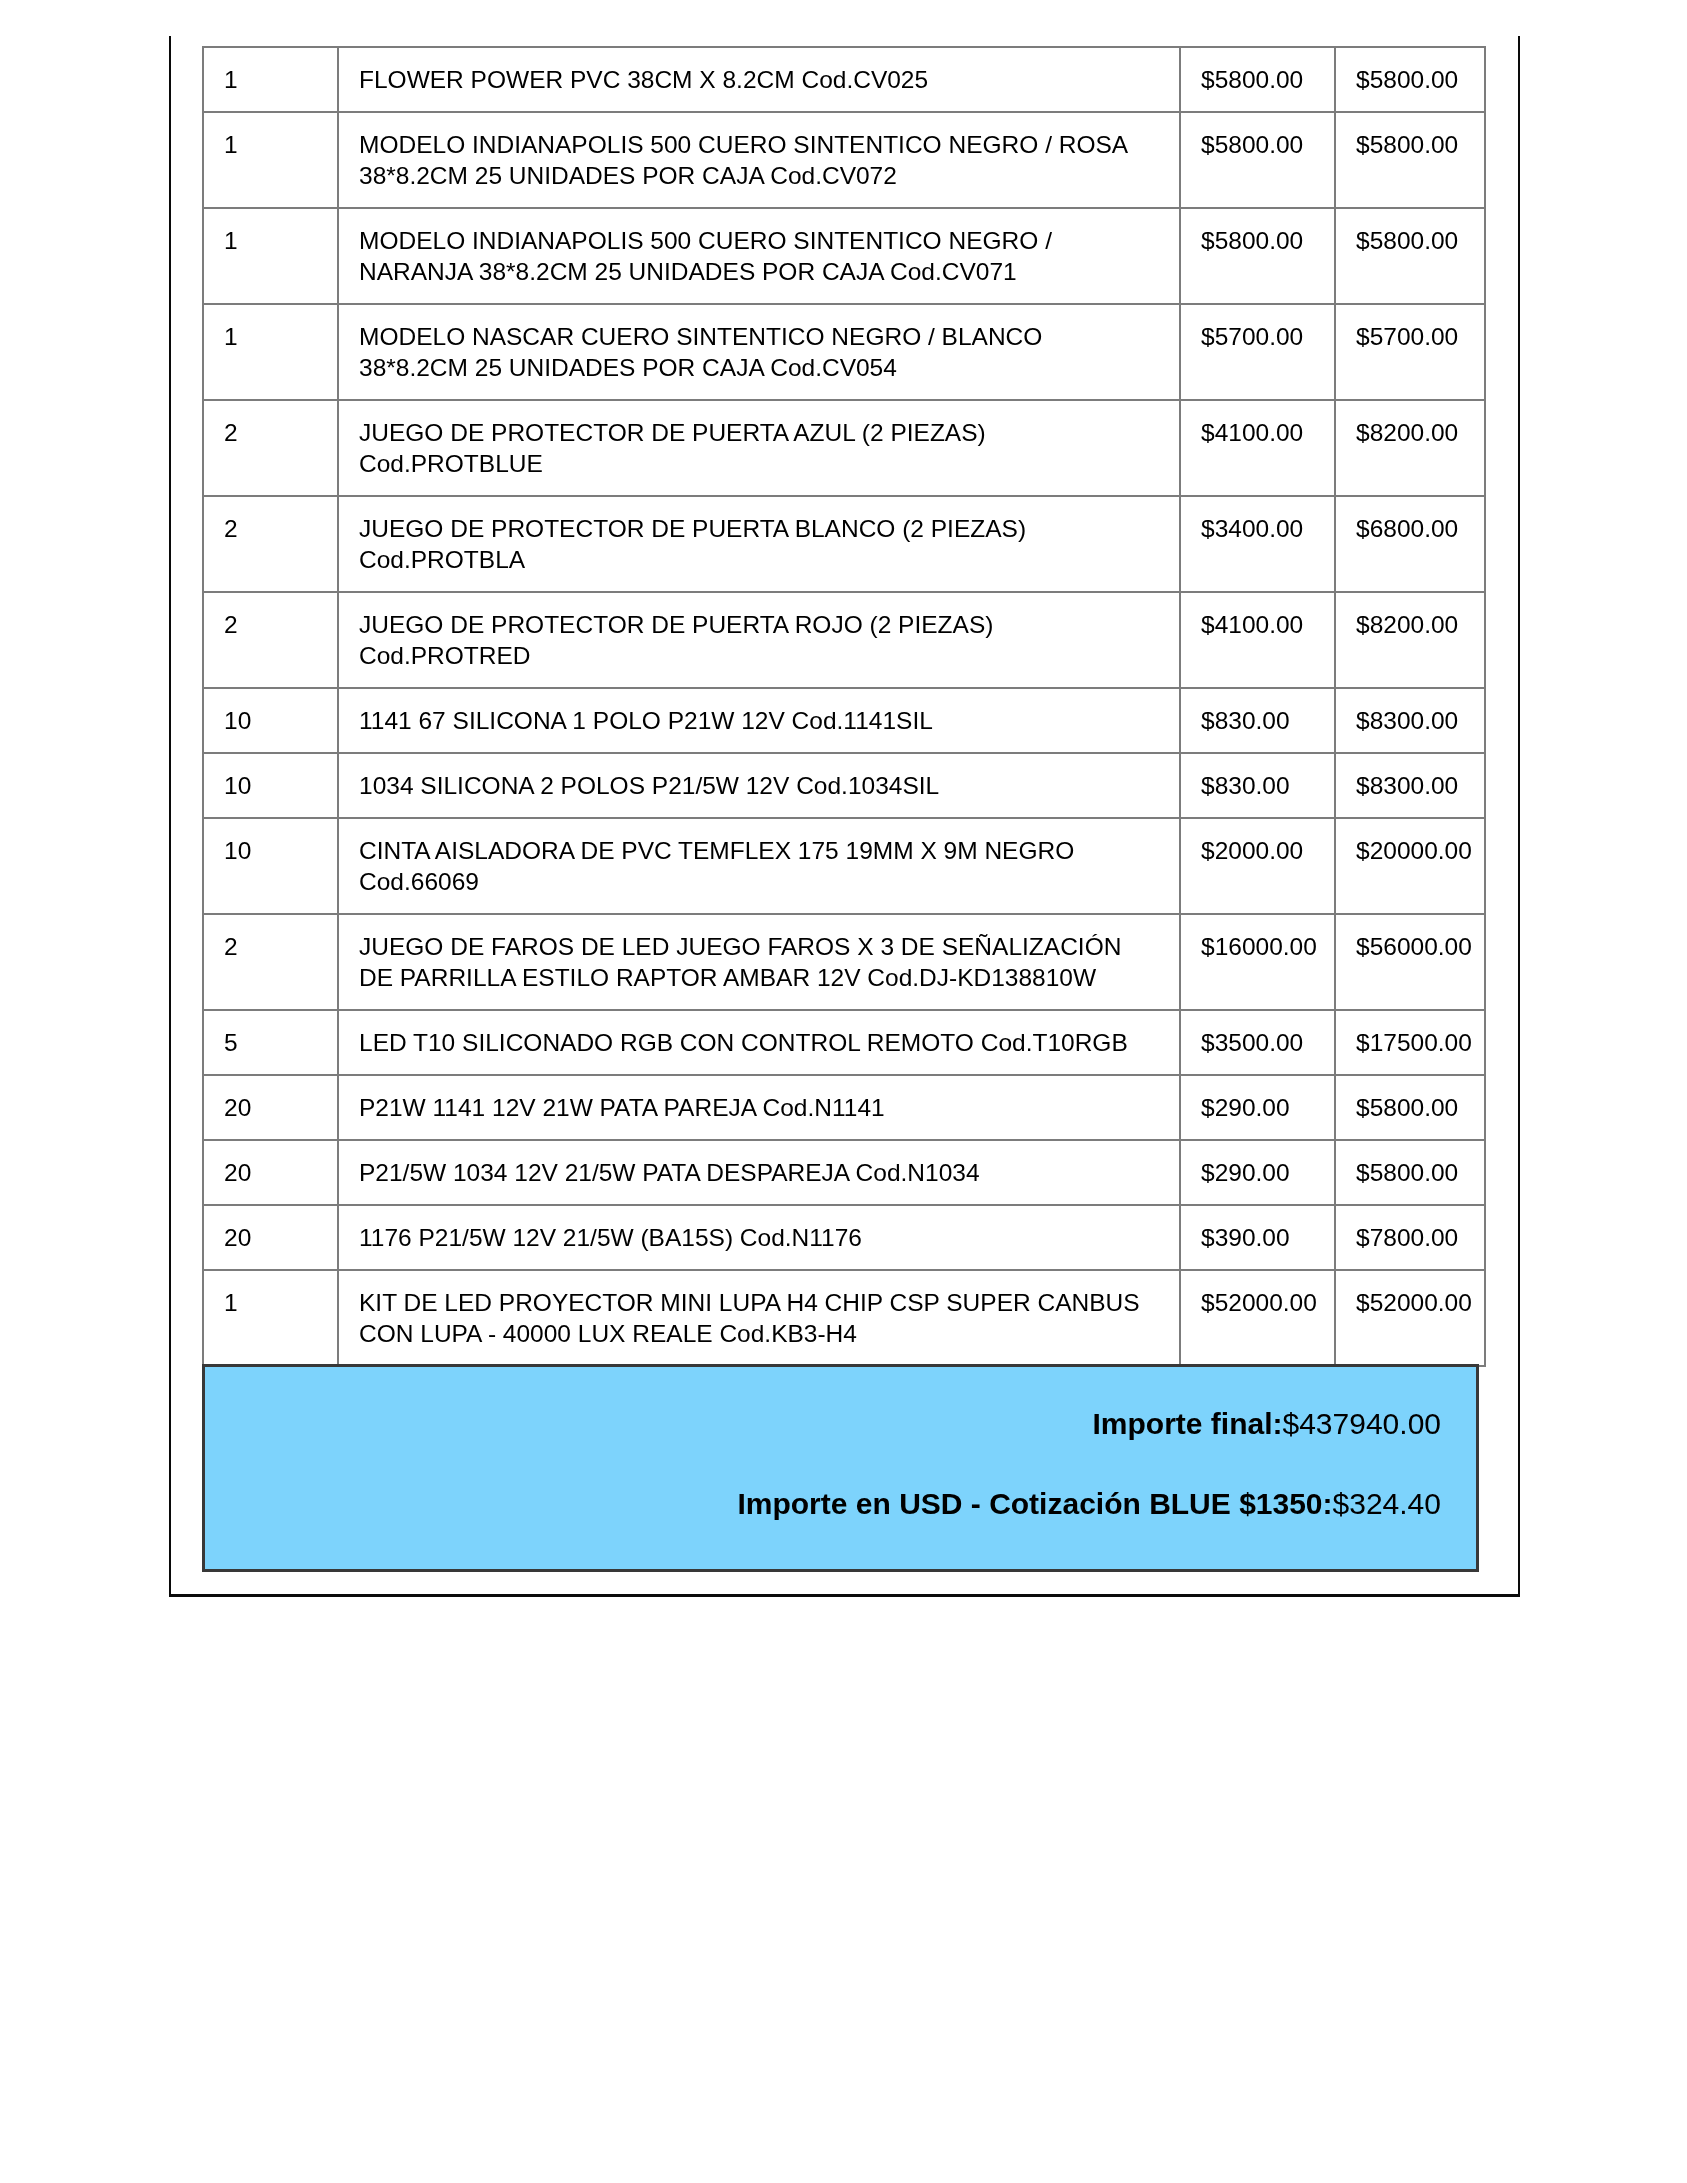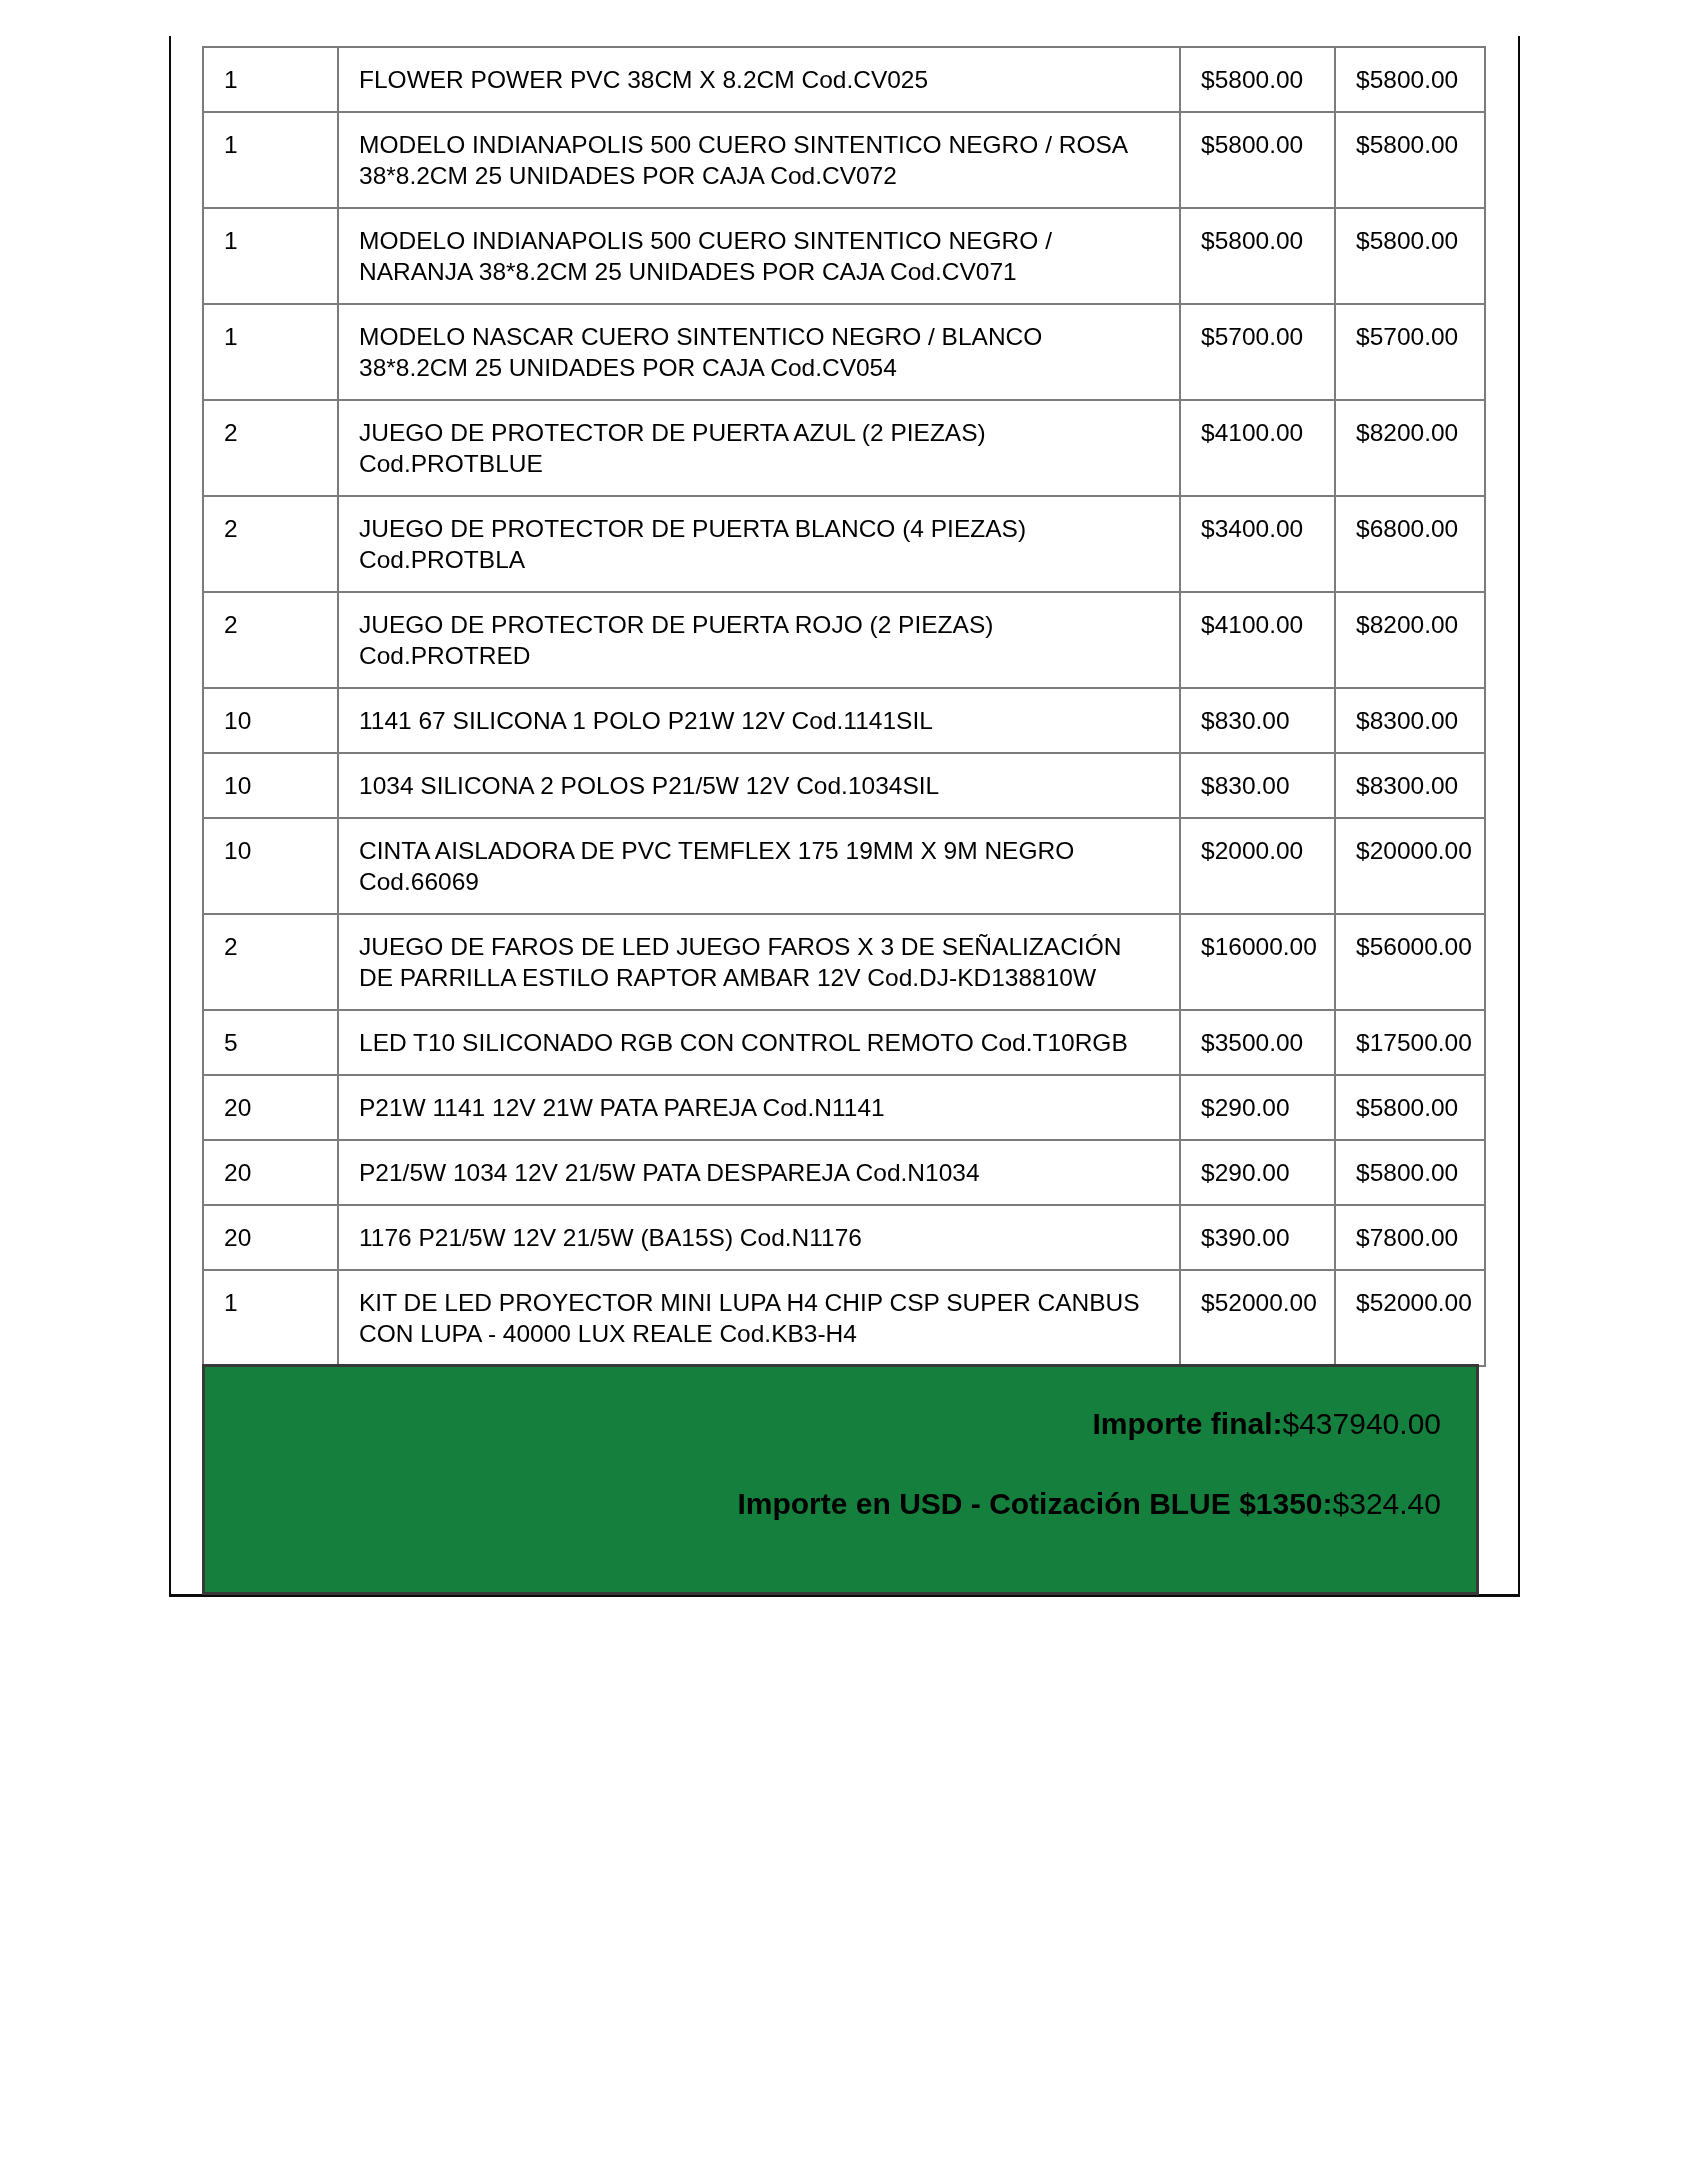--- a/index.html
+++ b/index.html
@@ -58,23 +58,23 @@
   td.desc-cell { white-space: pre-line; }
   td.unit-cell, td.total-cell {
     text-align: left;
     padding-left: 6.6px;
     padding-right: 17px;
   }
   .totals-box {
     width: 1277px;
     margin: -2.6px 0 0 31px;
     border: 3.3px solid #383838;
-    background: #15803d;
+    background: #7dd3fc;
     text-align: right;
-    padding: 38px 35px 69px 0;
+    padding: 38px 35px 46px 0;
     box-sizing: border-box;
   }
   .totals-line {
     font-size: 30px;
     line-height: 38px;
   }
   .totals-line + .totals-line {
     margin-top: 42px;
   }
   .totals-label { font-weight: bold; }
@@ -134,21 +134,21 @@
   </tr>
           <tr>
     <td class="qty-cell">2</td>
     <td class="desc-cell">JUEGO DE PROTECTOR DE PUERTA AZUL (2 PIEZAS)
 Cod.PROTBLUE</td>
     <td class="unit-cell">$4100.00</td>
     <td class="total-cell">$8200.00</td>
   </tr>
           <tr>
     <td class="qty-cell">2</td>
-    <td class="desc-cell">JUEGO DE PROTECTOR DE PUERTA BLANCO (4 PIEZAS)
+    <td class="desc-cell">JUEGO DE PROTECTOR DE PUERTA BLANCO (2 PIEZAS)
 Cod.PROTBLA</td>
     <td class="unit-cell">$3400.00</td>
     <td class="total-cell">$6800.00</td>
   </tr>
           <tr>
     <td class="qty-cell">2</td>
     <td class="desc-cell">JUEGO DE PROTECTOR DE PUERTA ROJO (2 PIEZAS)
 Cod.PROTRED</td>
     <td class="unit-cell">$4100.00</td>
     <td class="total-cell">$8200.00</td>

